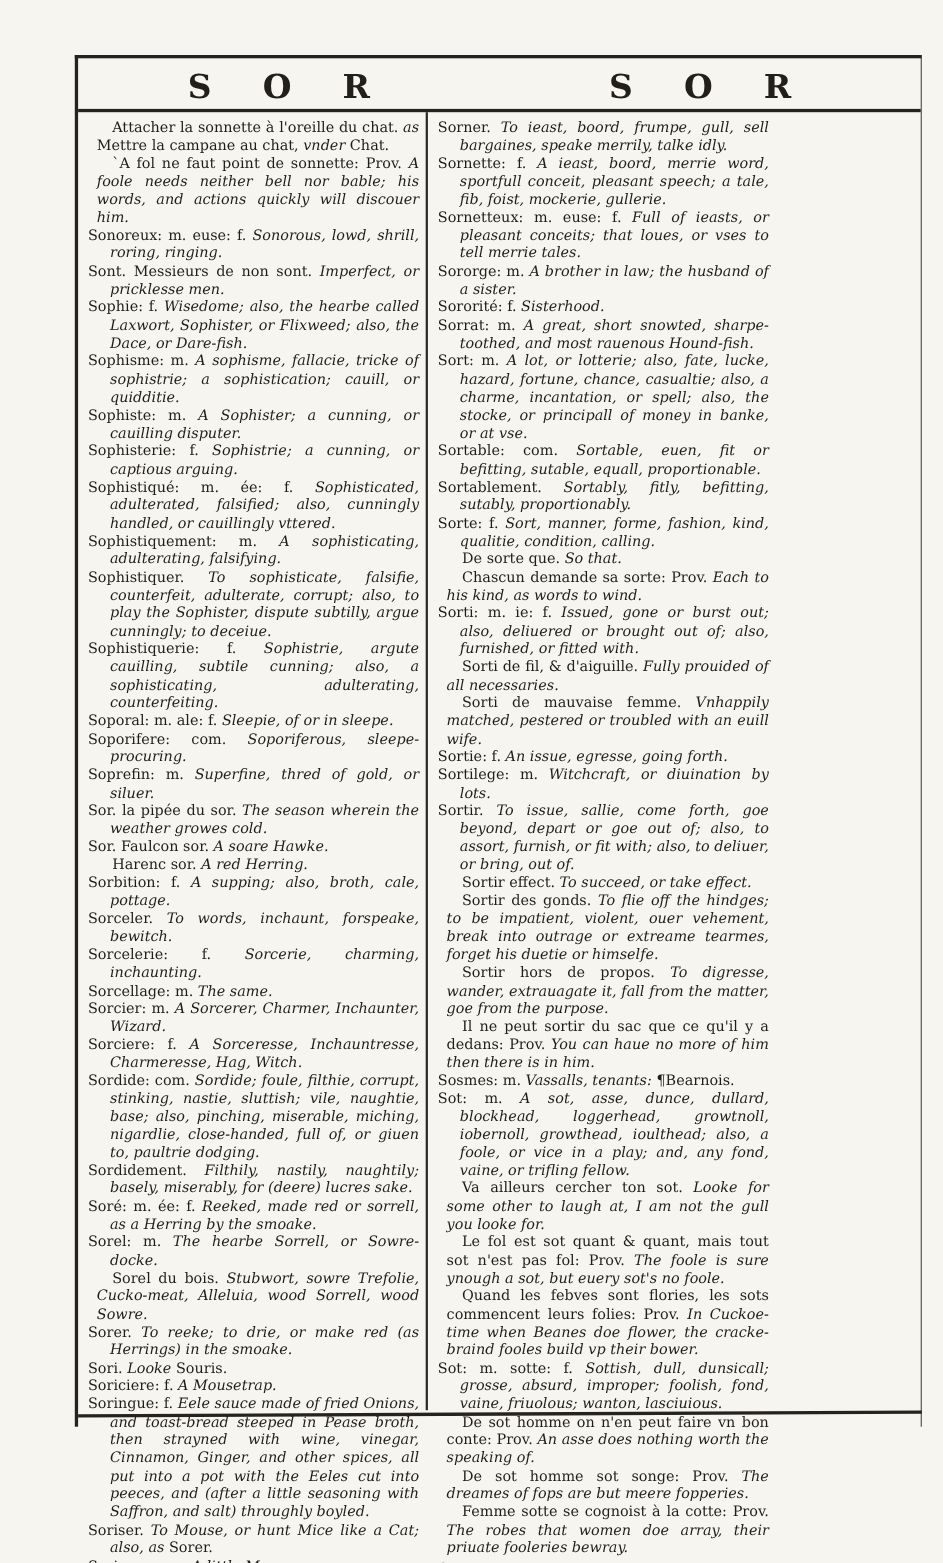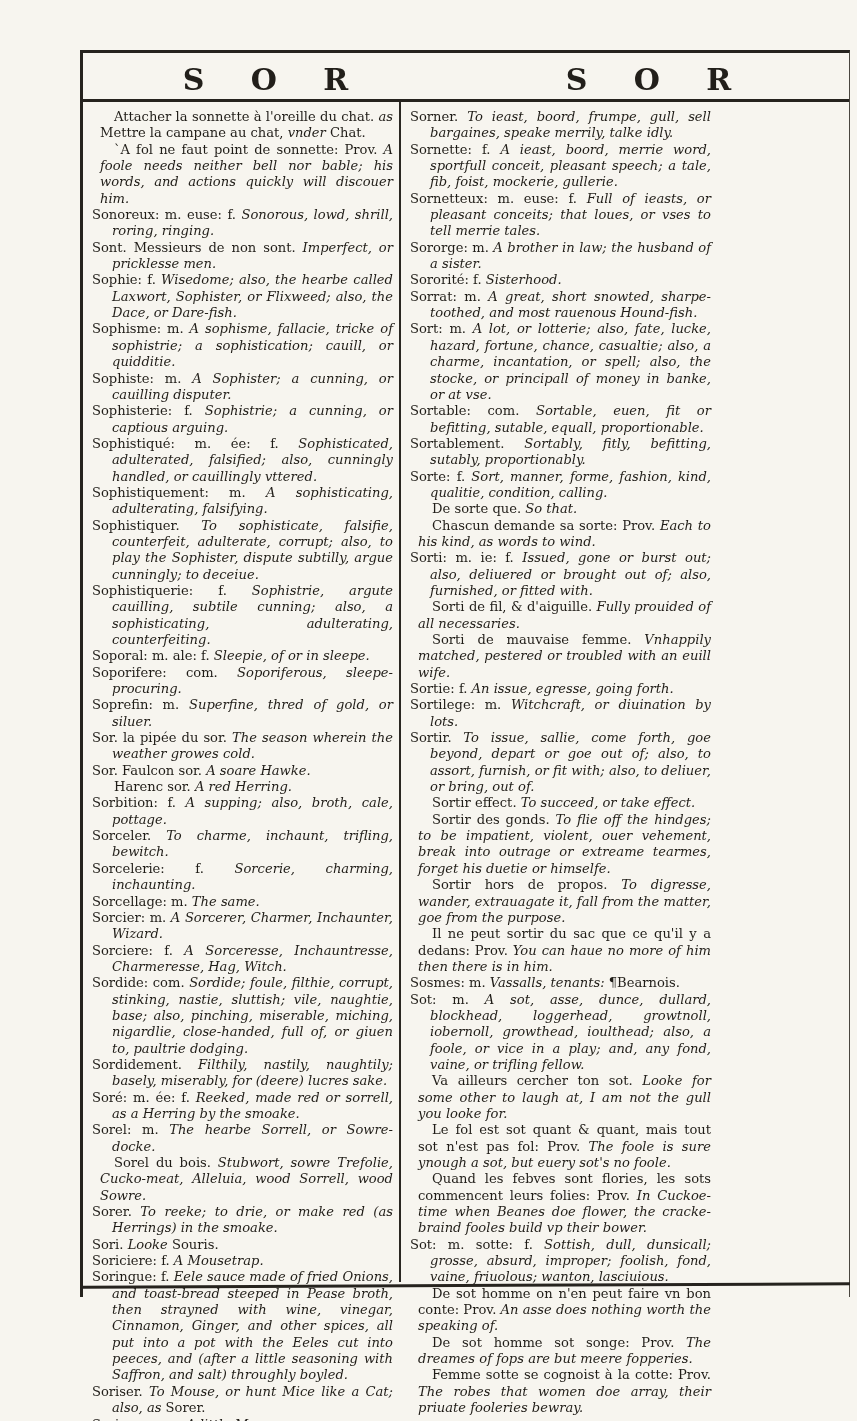--- a/index.html
+++ b/index.html
@@ -6,21 +6,21 @@
   body{
     width:857px;height:1421px;
     background:#f7f5ef;
     font-family:"DejaVu Serif", serif;
     color:#201d18;
     position:relative;
     overflow:hidden;
   }
   .scan{position:absolute;inset:0;}
   .page-frame{
-    position:absolute;left:80px;top:50px;width:766px;height:1244px;
+    position:absolute;left:68px;top:50px;width:766px;height:1244px;
     border-top:3px solid #26231e;
     border-left:3px solid #26231e;
     border-right:1px solid #4a463f;
   }
   .running-heads{
     display:flex;height:46px;align-items:center;
   }
   .running-head{
     flex:1;text-align:center;
     font-size:30px;letter-spacing:18px;
@@ -82,21 +82,21 @@
           <p class="e"><span class="ro">Sophistiquement: m. </span><span class="it">A sophisticating, adulterating, falsifying.</span></p>
           <p class="e"><span class="ro">Sophistiquer. </span><span class="it">To sophisticate, falsifie, counterfeit, adulterate, corrupt; also, to play the Sophister, dispute subtilly, argue cunningly; to deceiue.</span></p>
           <p class="e"><span class="ro">Sophistiquerie: f. </span><span class="it">Sophistrie, argute cauilling, subtile cunning; also, a sophisticating, adulterating, counterfeiting.</span></p>
           <p class="e"><span class="ro">Soporal: m. ale: f. </span><span class="it">Sleepie, of or in sleepe.</span></p>
           <p class="e"><span class="ro">Soporifere: com. </span><span class="it">Soporiferous, sleepe-procuring.</span></p>
           <p class="e"><span class="ro">Soprefin: m. </span><span class="it">Superfine, thred of gold, or siluer.</span></p>
           <p class="e"><span class="ro">Sor. la pipée du sor. </span><span class="it">The season wherein the weather growes cold.</span></p>
           <p class="e"><span class="ro">Sor. Faulcon sor. </span><span class="it">A soare Hawke.</span></p>
           <p class="e sub"><span class="ro">Harenc sor. </span><span class="it">A red Herring.</span></p>
           <p class="e"><span class="ro">Sorbition: f. </span><span class="it">A supping; also, broth, cale, pottage.</span></p>
-          <p class="e"><span class="ro">Sorceler. </span><span class="it">To charme, inchaunt, trifling, bewitch.</span></p>
+          <p class="e"><span class="ro">Sorceler. </span><span class="it">To words, inchaunt, forspeake, bewitch.</span></p>
           <p class="e"><span class="ro">Sorcelerie: f. </span><span class="it">Sorcerie, charming, inchaunting.</span></p>
           <p class="e"><span class="ro">Sorcellage: m. </span><span class="it">The same.</span></p>
           <p class="e"><span class="ro">Sorcier: m. </span><span class="it">A Sorcerer, Charmer, Inchaunter, Wizard.</span></p>
           <p class="e"><span class="ro">Sorciere: f. </span><span class="it">A Sorceresse, Inchauntresse, Charmeresse, Hag, Witch.</span></p>
           <p class="e"><span class="ro">Sordide: com. </span><span class="it">Sordide; foule, filthie, corrupt, stinking, nastie, sluttish; vile, naughtie, base; also, pinching, miserable, miching, nigardlie, close-handed, full of, or giuen to, paultrie dodging.</span></p>
           <p class="e"><span class="ro">Sordidement. </span><span class="it">Filthily, nastily, naughtily; basely, miserably, for (deere) lucres sake.</span></p>
           <p class="e"><span class="ro">Soré: m. ée: f. </span><span class="it">Reeked, made red or sorrell, as a Herring by the smoake.</span></p>
           <p class="e"><span class="ro">Sorel: m. </span><span class="it">The hearbe Sorrell, or Sowre-docke.</span></p>
           <p class="e sub"><span class="ro">Sorel du bois. </span><span class="it">Stubwort, sowre Trefolie, Cucko-meat, Alleluia, wood Sorrell, wood Sowre.</span></p>
           <p class="e"><span class="ro">Sorer. </span><span class="it">To reeke; to drie, or make red (as Herrings) in the smoake.</span></p>

